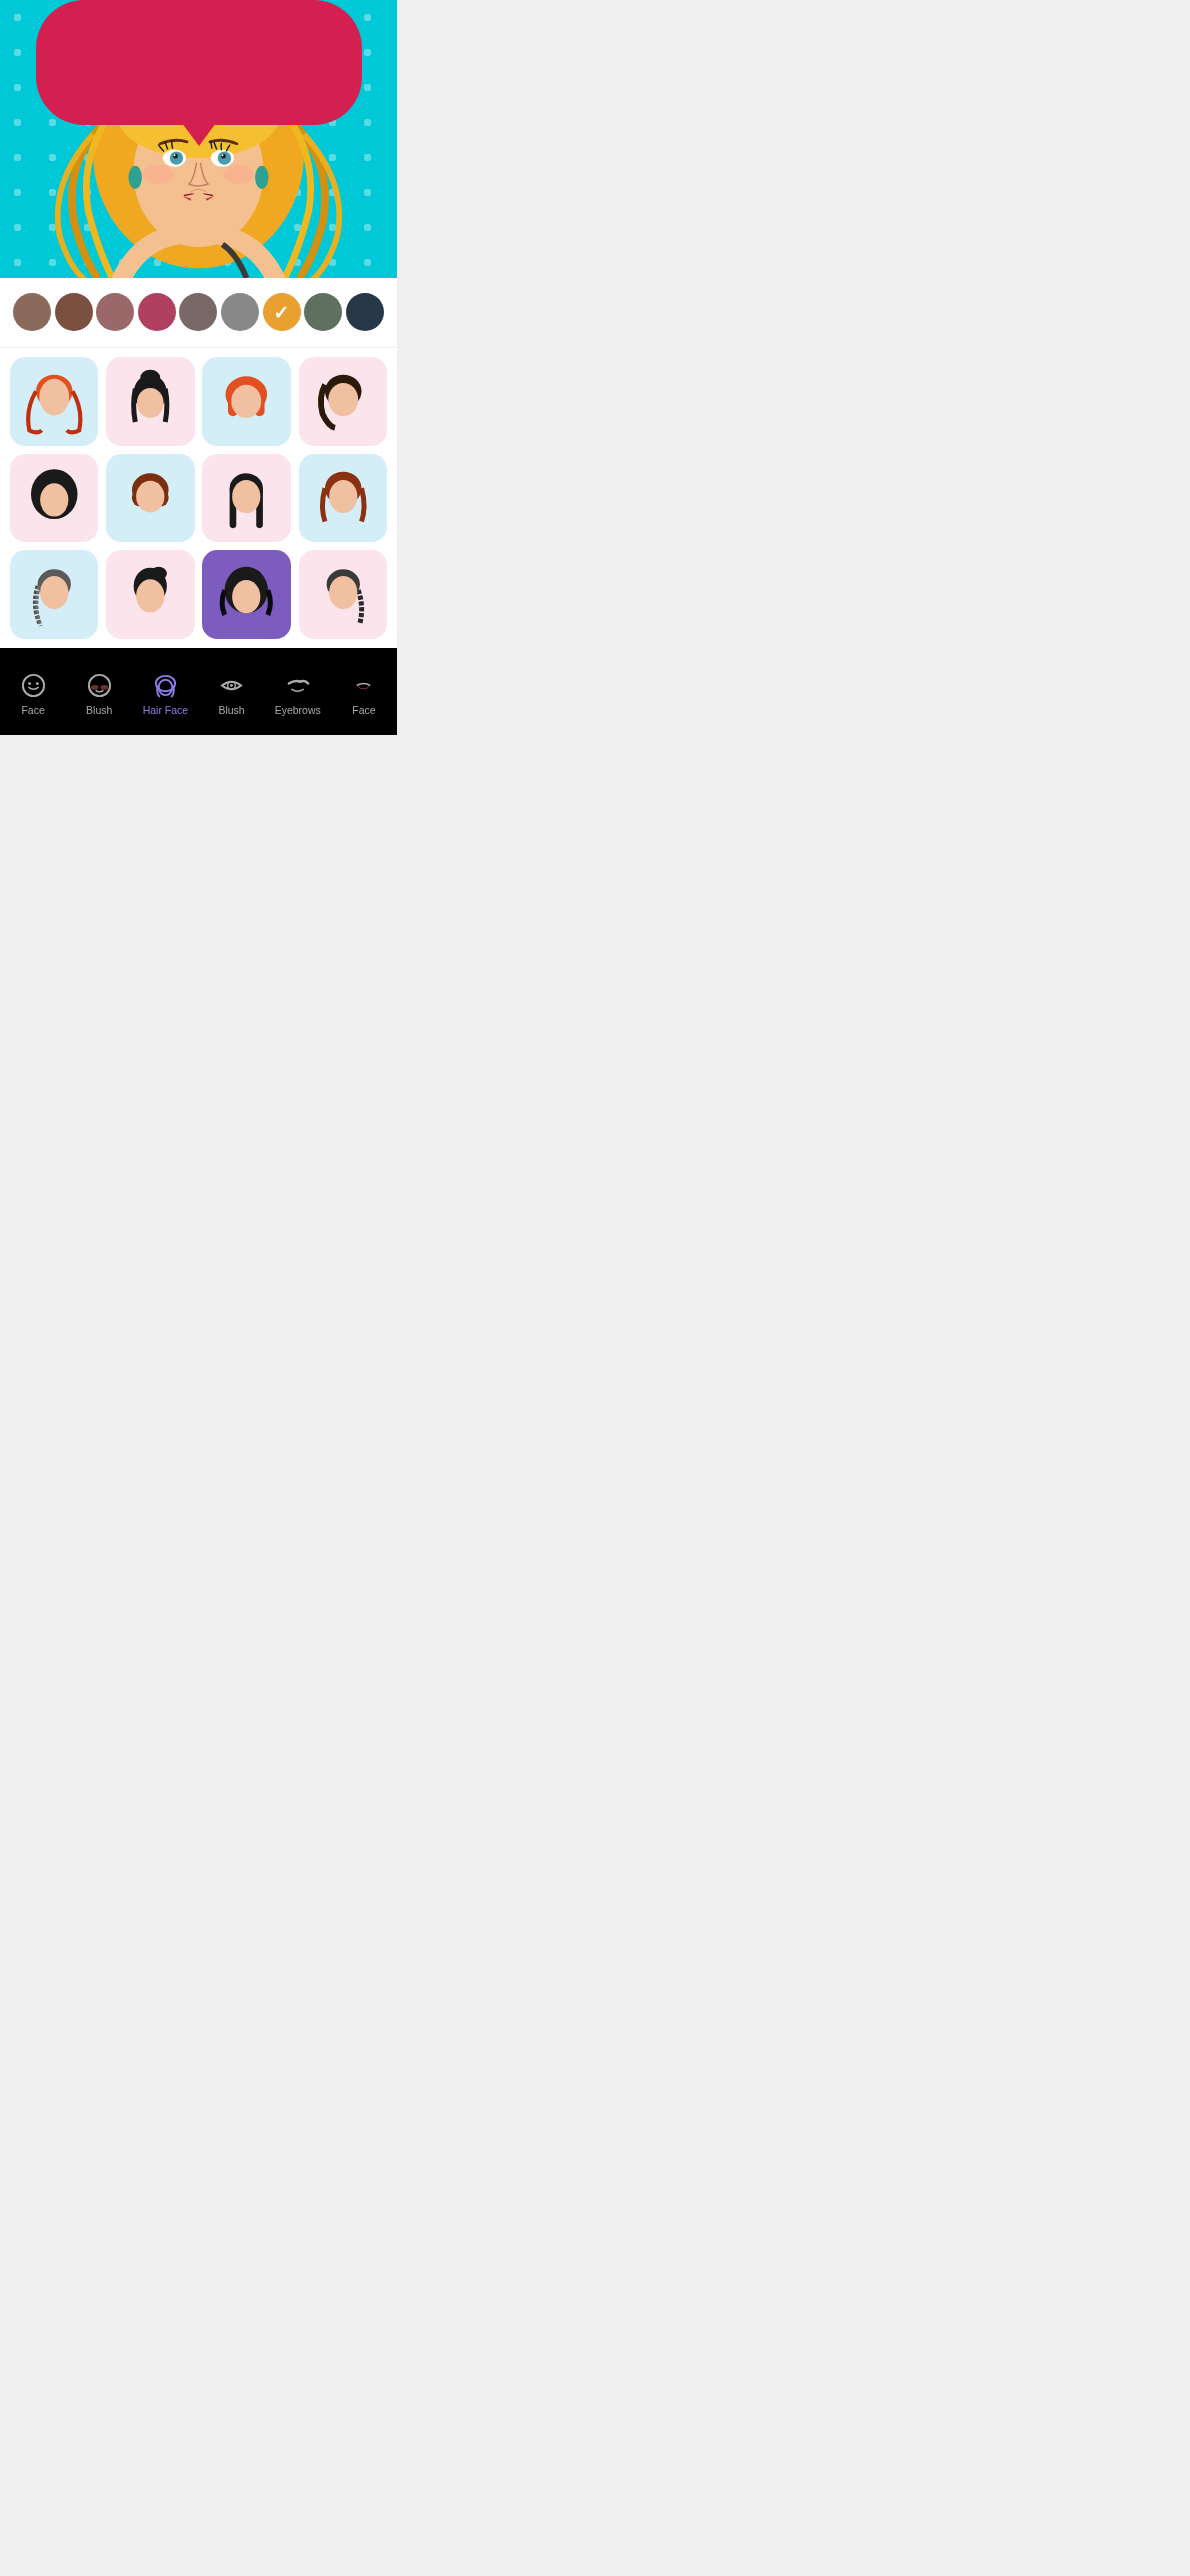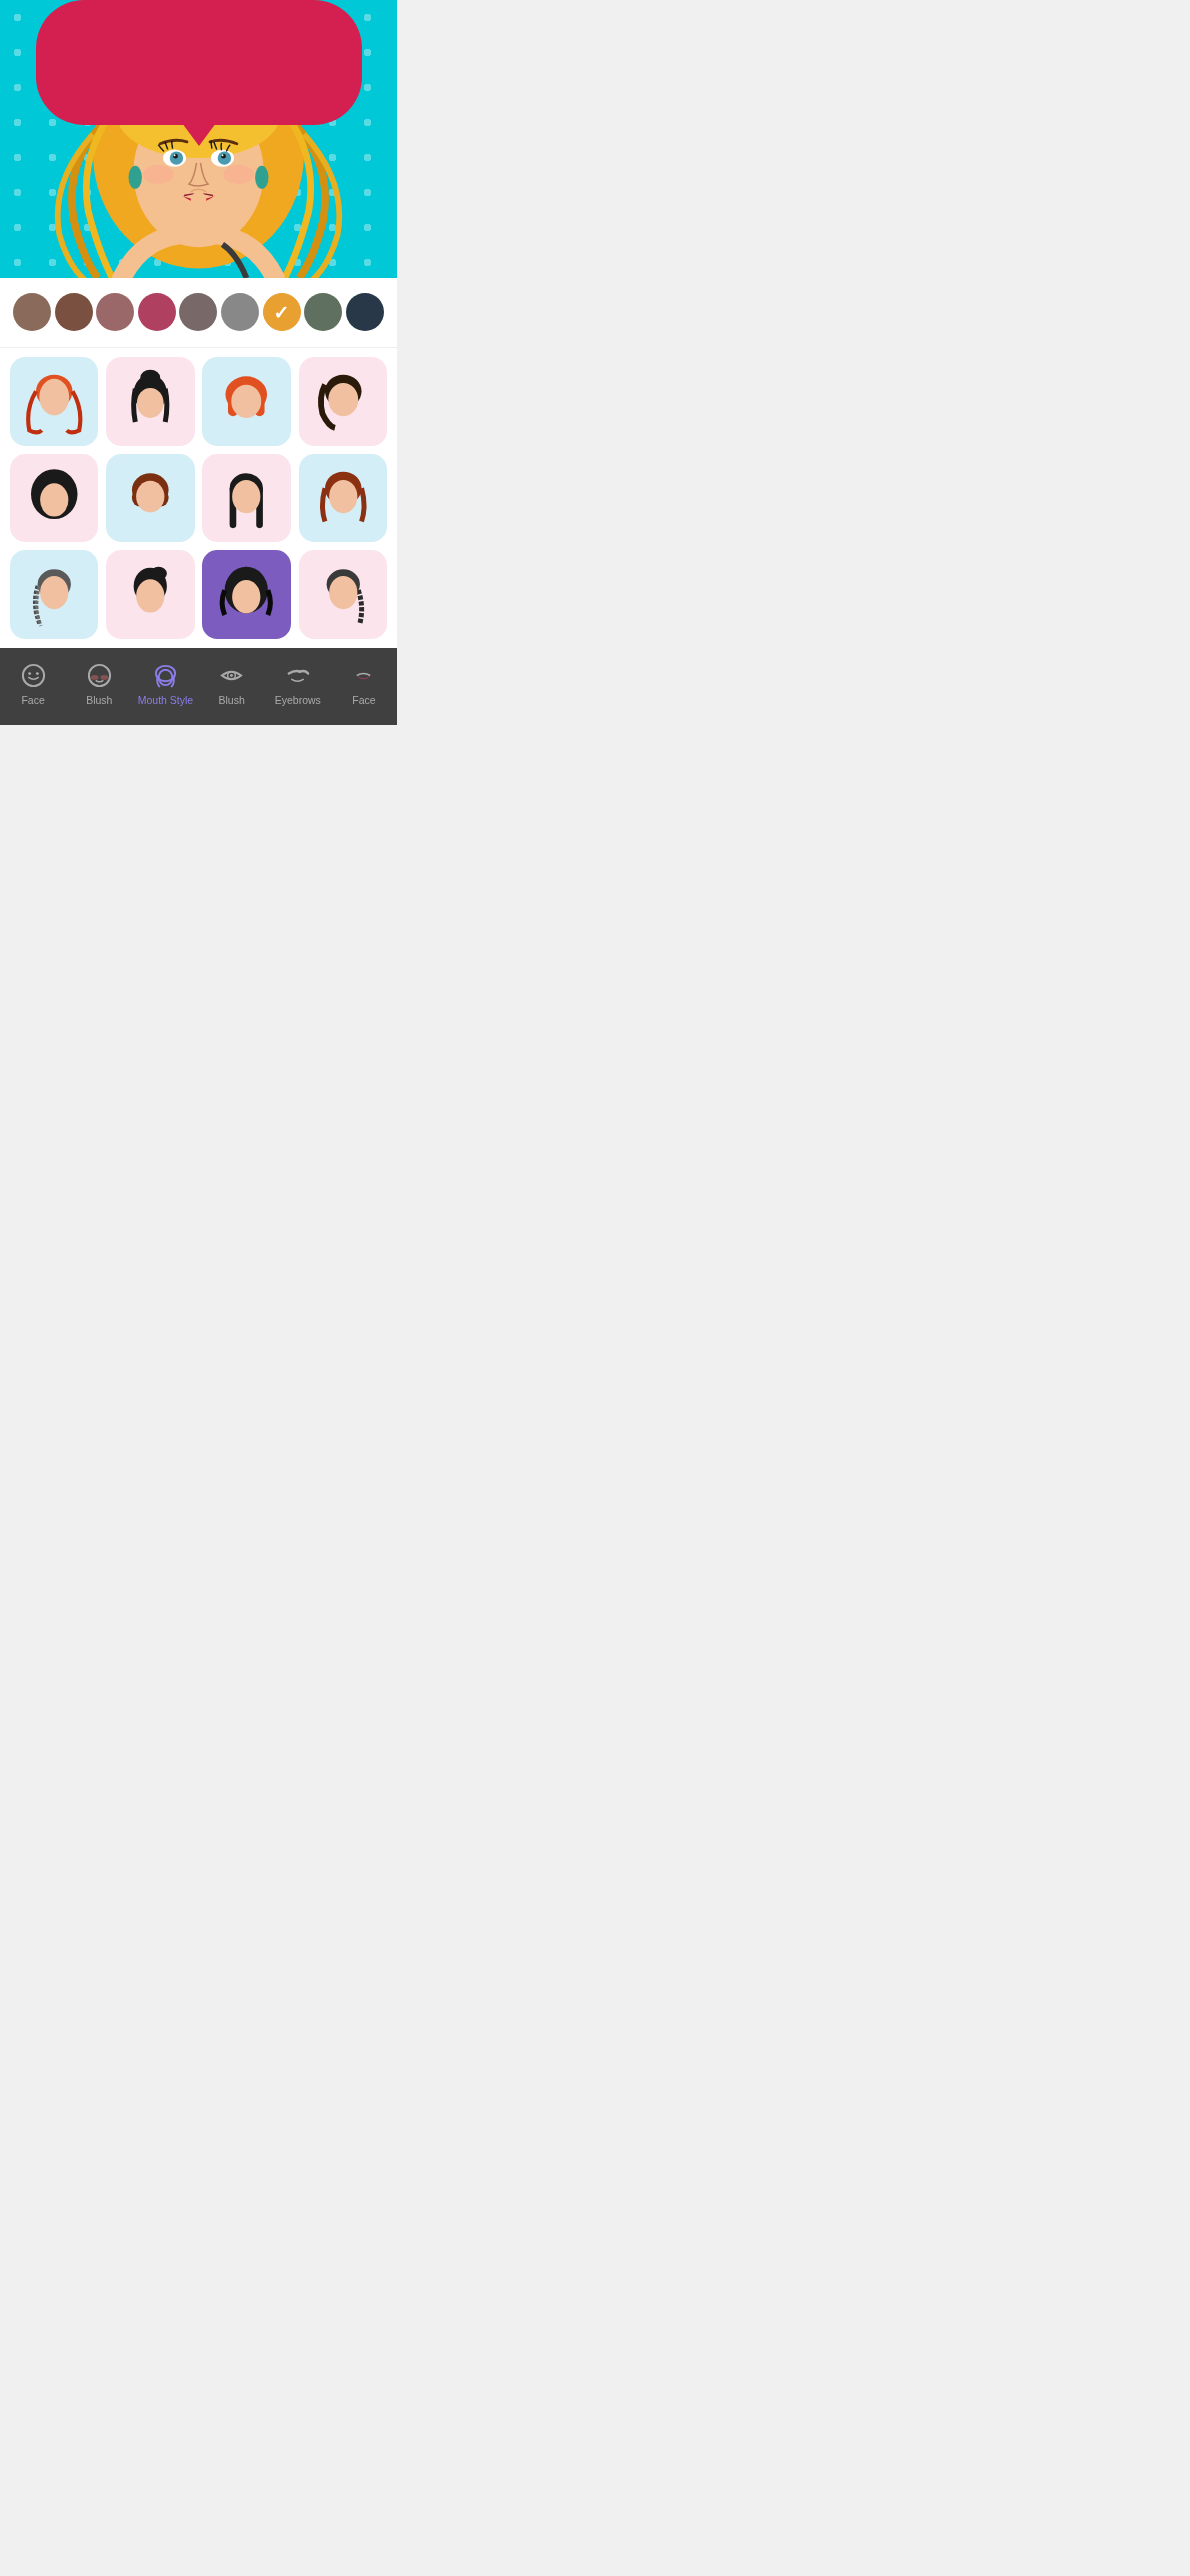--- a/index.html
+++ b/index.html
@@ -161,25 +161,25 @@
     .style-item.light-pink { background: #fce4ec; }
     .style-item.purple-active { background: #7c5cbf; }
 
     .style-item svg {
       width: 75%;
       height: 75%;
     }
 
     
     .bottom-nav {
-      background: #404040;
-      display: flex;
-      justify-content: space-between;
-      align-items: center;
-      padding: 13px 0 19px;
+      background: #000000;
+      display: flex;
+      justify-content: flex-end;
+      align-items: center;
+      padding: 23px 0 19px;
       position: sticky;
       bottom: 0;
       z-index: 10;
     }
 
     .nav-item {
       display: flex;
       flex-direction: column;
       align-items: center;
       gap: 3.8px;
@@ -419,21 +419,21 @@
       </div>
       <div class="nav-item active">
         <div class="nav-icon">
           <svg width="27" height="27" viewBox="0 0 28 28" fill="none" xmlns="http://www.w3.org/2000/svg">
     <ellipse cx="14" cy="12" rx="10" ry="8" stroke="#8b7de8" stroke-width="2"></ellipse>
     <path d="M6,14 Q4,22 8,26" stroke="#8b7de8" stroke-width="2" fill="none"></path>
     <path d="M22,14 Q24,22 20,26" stroke="#8b7de8" stroke-width="2" fill="none"></path>
     <ellipse cx="14" cy="16" rx="7" ry="8" stroke="#8b7de8" stroke-width="2"></ellipse>
   </svg>
         </div>
-        <span class="nav-label" style="color: rgb(139, 125, 232);">Mouth Style</span>
+        <span class="nav-label" style="color: rgb(139, 125, 232);">Hair Face</span>
       </div>
       <div class="nav-item">
         <div class="nav-icon">
           <svg width="27" height="27" viewBox="0 0 28 28" fill="none" xmlns="http://www.w3.org/2000/svg">
     <path d="M4,14 Q14,6 24,14 Q14,22 4,14Z" stroke="#aaa" stroke-width="2" fill="none"></path>
     <circle cx="14" cy="14" r="4" stroke="#aaa" stroke-width="1.5" fill="none"></circle>
     <circle cx="14" cy="14" r="1.5" fill="#aaa"></circle>
   </svg>
         </div>
         <span class="nav-label">Blush</span>

